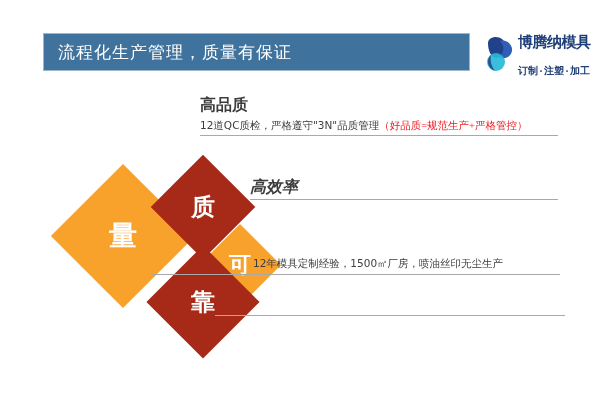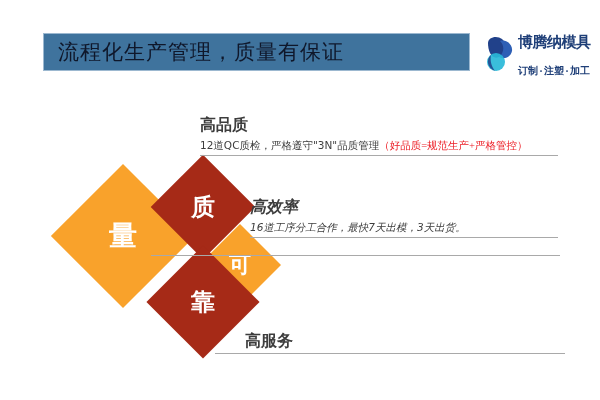--- a/index.html
+++ b/index.html
@@ -25,22 +25,22 @@
     height: 38px;
     background: #3f739d;
     border: 1px solid #9cb8d0;
     box-sizing: border-box;
   }
   #header-title {
     position: absolute;
     left: 14px;
     top: 50%;
     transform: translateY(-50%);
-    color: #0f172a;
-    font-size: 21px;
+    color: #ffffff;
+    font-size: 17px;
     letter-spacing: 1px;
     white-space: nowrap;
     line-height: 1;
   }
 
   
   #logo {
     position: absolute;
     left: 482px;
     top: 33px;
@@ -133,21 +133,20 @@
   
   .feature {
     position: absolute;
   }
   .feature-title {
     font-size: 16px;
     font-weight: bold;
     color: #3d3d3d;
     line-height: 1.1;
     white-space: nowrap;
-    margin-top: 20px;
   }
   .feature-desc {
     font-size: 10.5px;
     color: #3d3d3d;
     line-height: 1.2;
     white-space: nowrap;
     margin-top: 5px;
   }
   .feature-desc .hl {
     color: #ec1c24;
@@ -209,24 +208,23 @@
 </div>
 
 <div class="feature" id="feature-1">
   <div class="feature-title">高品质</div>
   <div class="feature-desc"><span>12道QC质检，严格遵守"3N"品质管理</span><span class="hl">（好品质=规范生产+严格管控）</span></div>
   <div class="feature-rule"></div>
 </div>
 
 <div class="feature" id="feature-2">
   <div class="feature-title">高效率</div>
-  <div class="feature-desc"><span>16道工序分工合作，最快7天出模，3天出货。</span><span class="hl"></span></div>
   <div class="feature-rule"></div>
 </div>
 
 <div class="feature" id="feature-3">
+  <div class="feature-desc"><span>12年模具定制经验，1500㎡厂房，喷油丝印无尘生产</span><span class="hl"></span></div>
   <div class="feature-rule"></div>
 </div>
 
 <div class="feature" id="feature-4">
-  <div class="feature-title">高服务</div>
   <div class="feature-rule"></div>
 </div>
 
 </body></html>

